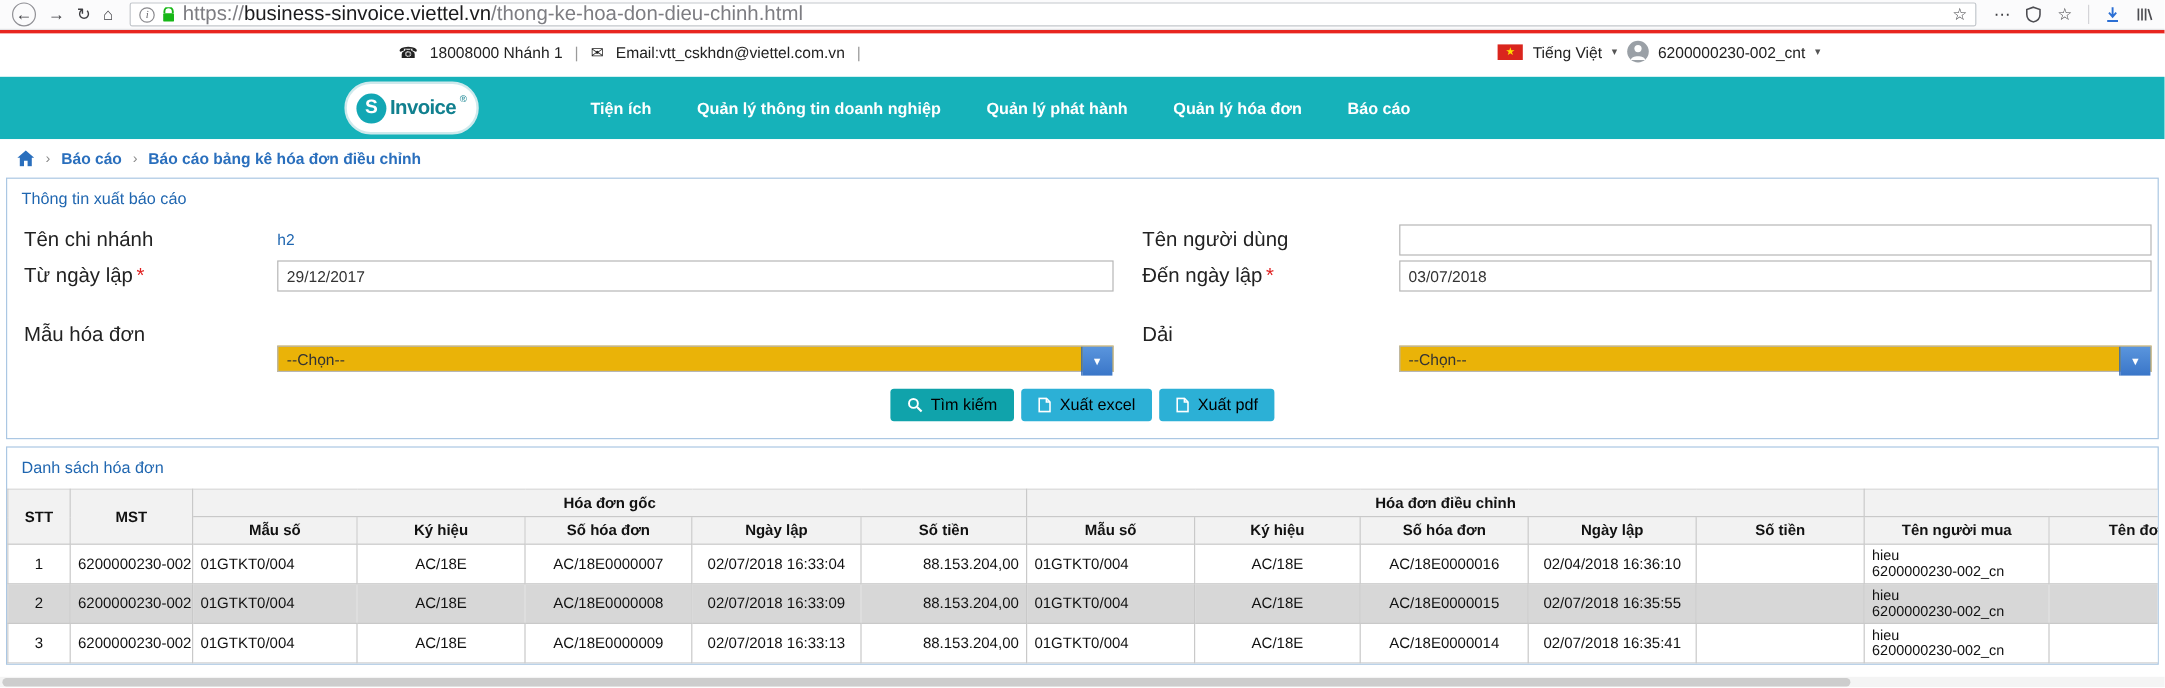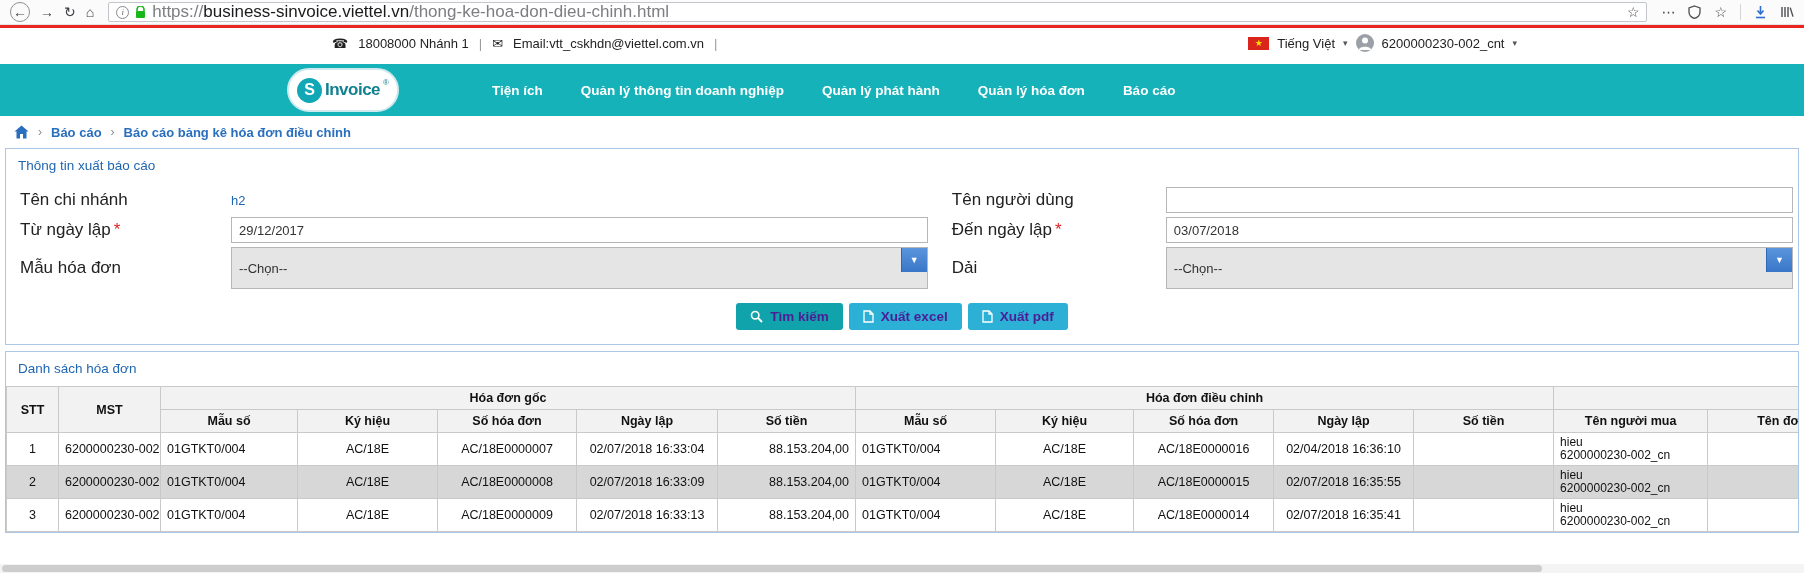--- a/index.html
+++ b/index.html
@@ -67,29 +67,29 @@
   .half-left { width:52%; display:flex; align-items:center; }
   .half-right { width:48%; display:flex; align-items:center; }
   .flabel { flex:0 0 225px; padding-left:14px; font-size:17px; color:#222; }
   .half-right .flabel { flex:0 0 228px; }
   .req { color:#e02020; margin-left:3px; }
   .fctrl { flex:1; margin-right:10px; position:relative; }
   .half-right .fctrl { margin-right:5px; }
   input.text { width:100%; height:26px; border:1px solid #b6b6b6; padding:0 7px; font-size:13px;
                color:#333; background:#fff; }
   .plain-value { font-size:13px; color:#1f66b0; }
-  .select { position:relative; height:42px; border:1px solid #b6b6b6; background:#e5e5e5;
+  .select { position:relative; height:22px; border:1px solid #b6b6b6; background:#eab308;
             display:flex; align-items:center; padding:0 32px 0 7px; font-size:13px; color:#333;
-            cursor:pointer; }
+            cursor:pointer;margin-top:41px; }
   .select-trigger { position:absolute; right:0; top:0; width:26px; height:24px;
                     background:linear-gradient(#5a95dd,#3a76c8); border-left:1px solid #2f68b4;
                     display:flex; align-items:center; justify-content:center; color:#fff; font-size:9px; }
   .btn-bar { display:flex; justify-content:center; gap:6px; margin:14px 0 14px 0; }
-  .btn { height:27px; display:inline-flex; align-items:center; gap:7px; padding:0 14px; color:#4c1d95;
-         font-size:13.5px; border-radius:3px; cursor:pointer; border:none;font-weight:bold; }
+  .btn { height:27px; display:inline-flex; align-items:center; gap:7px; padding:0 14px; color:#000000;
+         font-size:13.5px; border-radius:3px; cursor:pointer; border:none; }
   .btn-search { background:#10a3ab; }
   .btn-export { background:#2cb0d6; }
 
   
   .table-wrap { width:100%; overflow:hidden; }
   table.inv { border-collapse:collapse; table-layout:fixed; width:1864px; font-size:12.5px; color:#111; }
   table.inv th, table.inv td { border:1px solid #c9c9c9; padding:2px 6px; overflow:hidden;
                                white-space:nowrap; }
   table.inv thead th { background:#f2f2f2; font-weight:bold; text-align:center; height:23px; }
   table.inv tbody tr { height:33px; }

